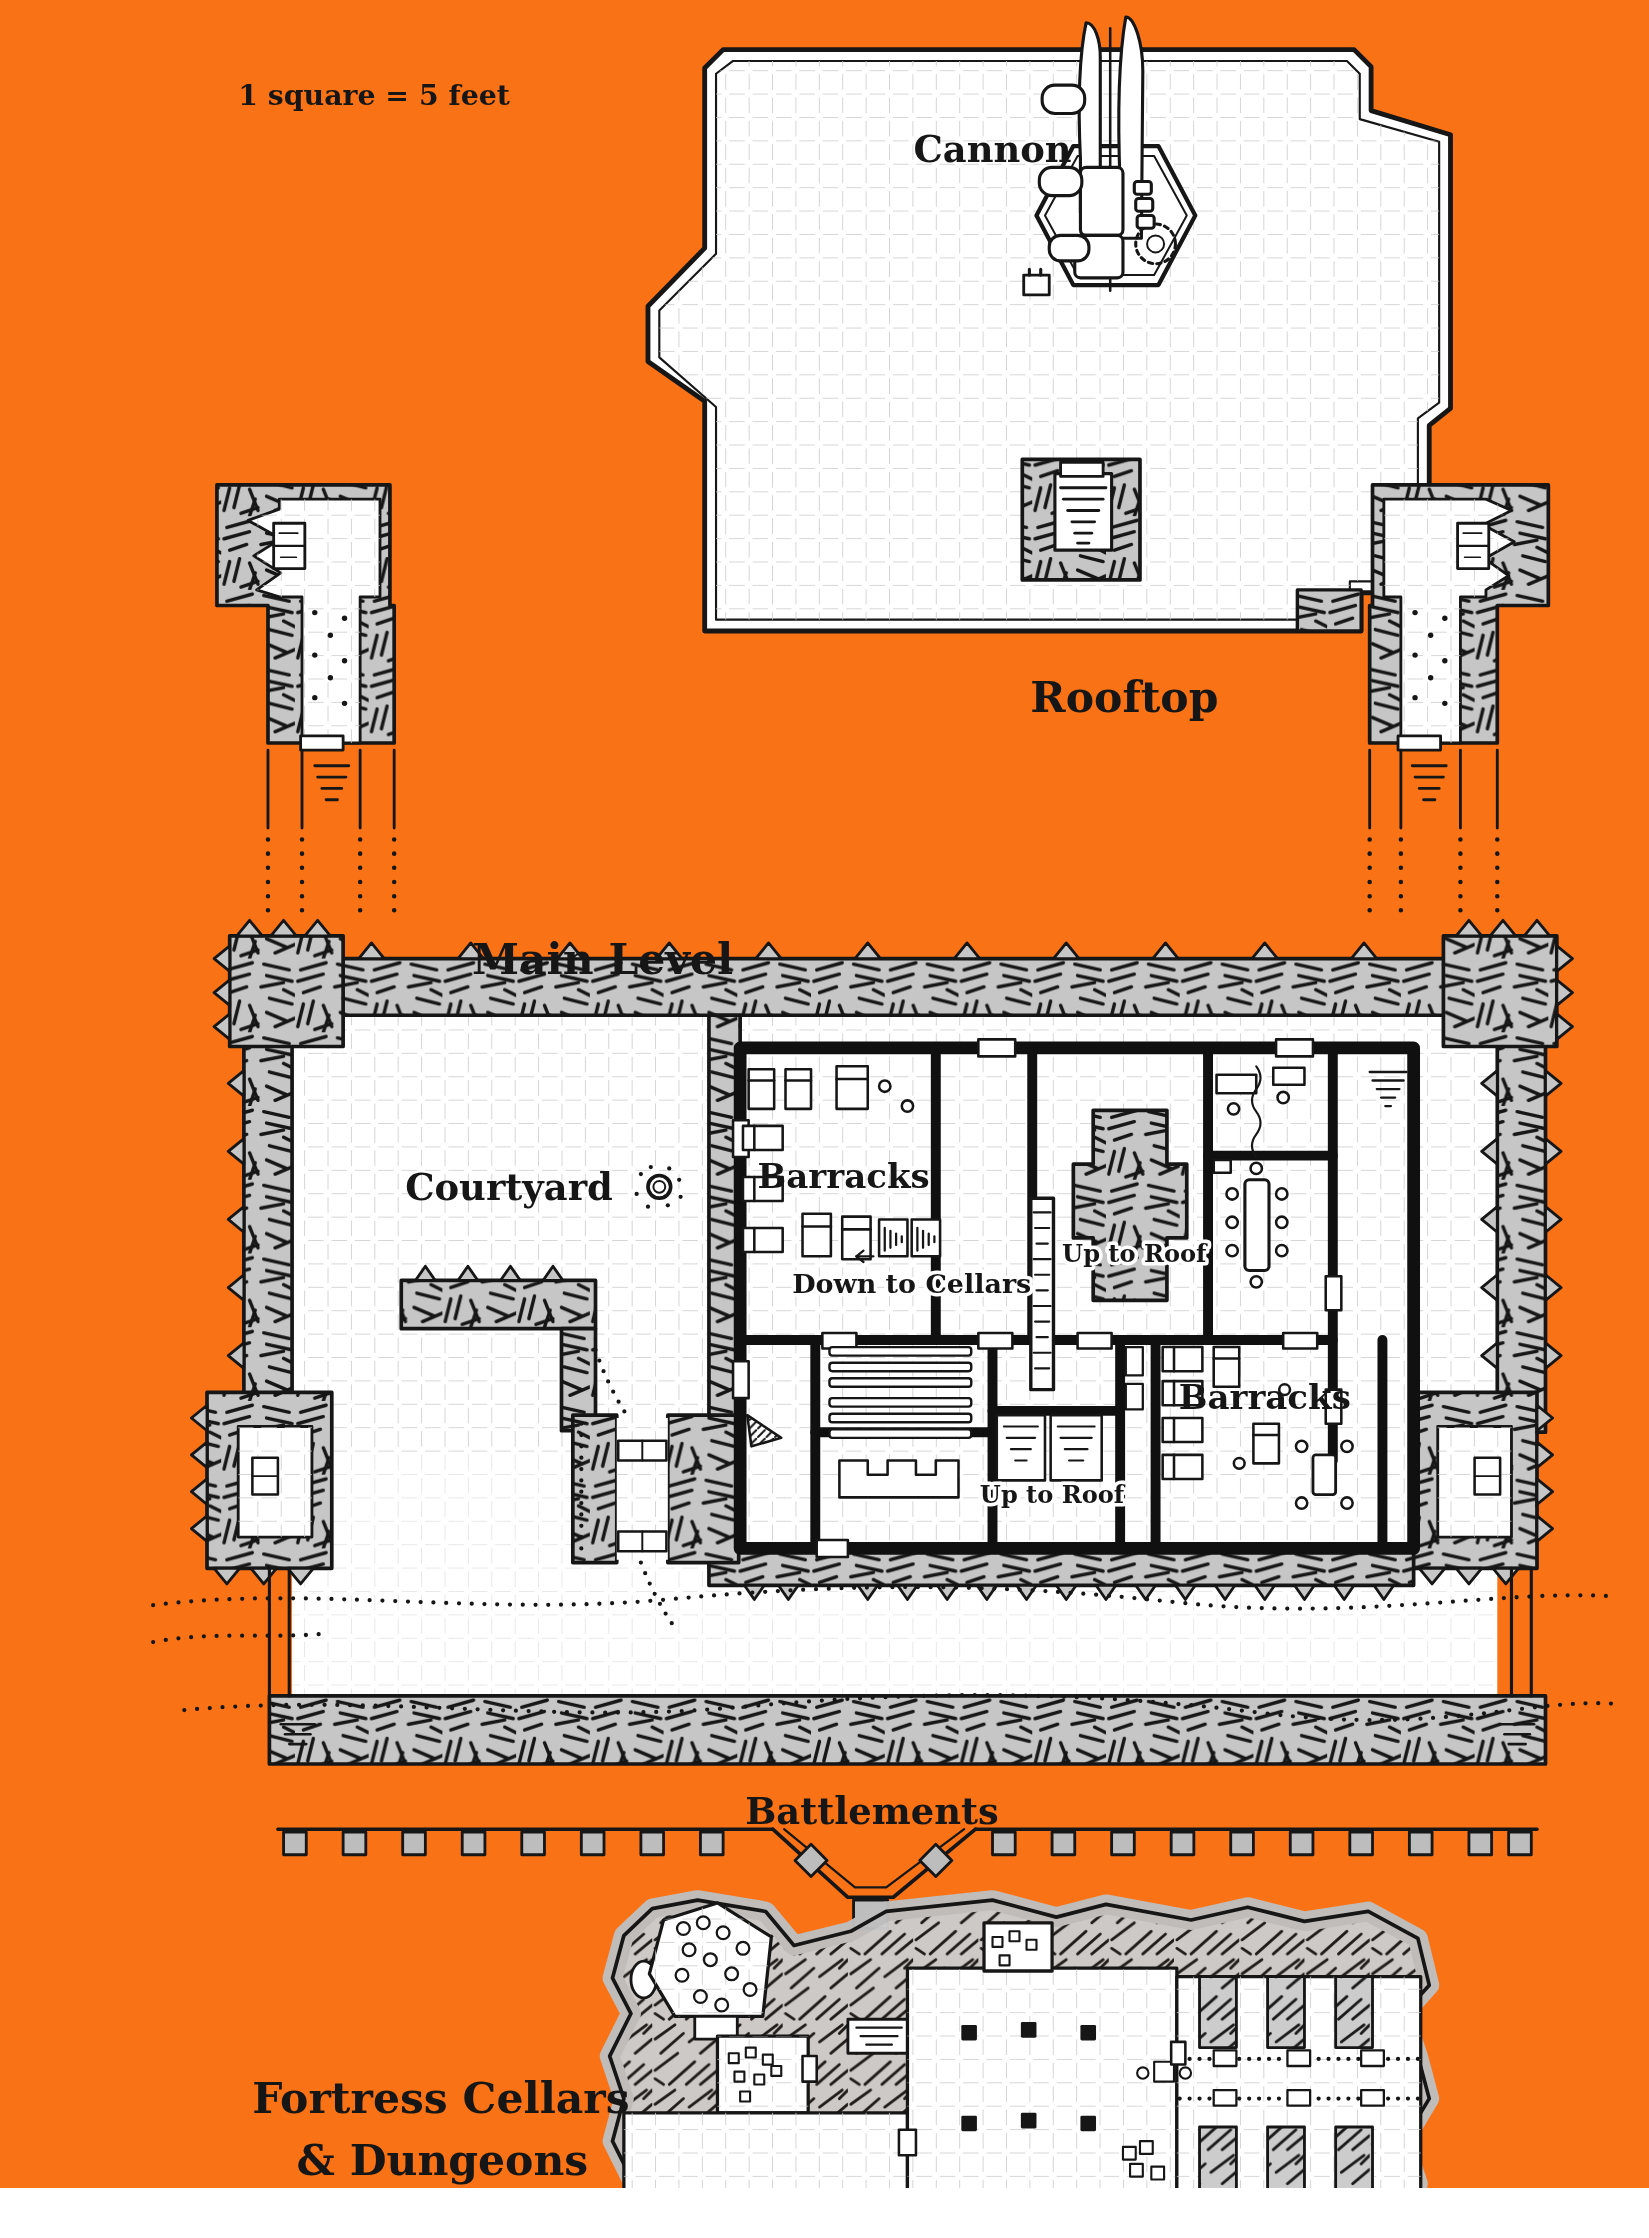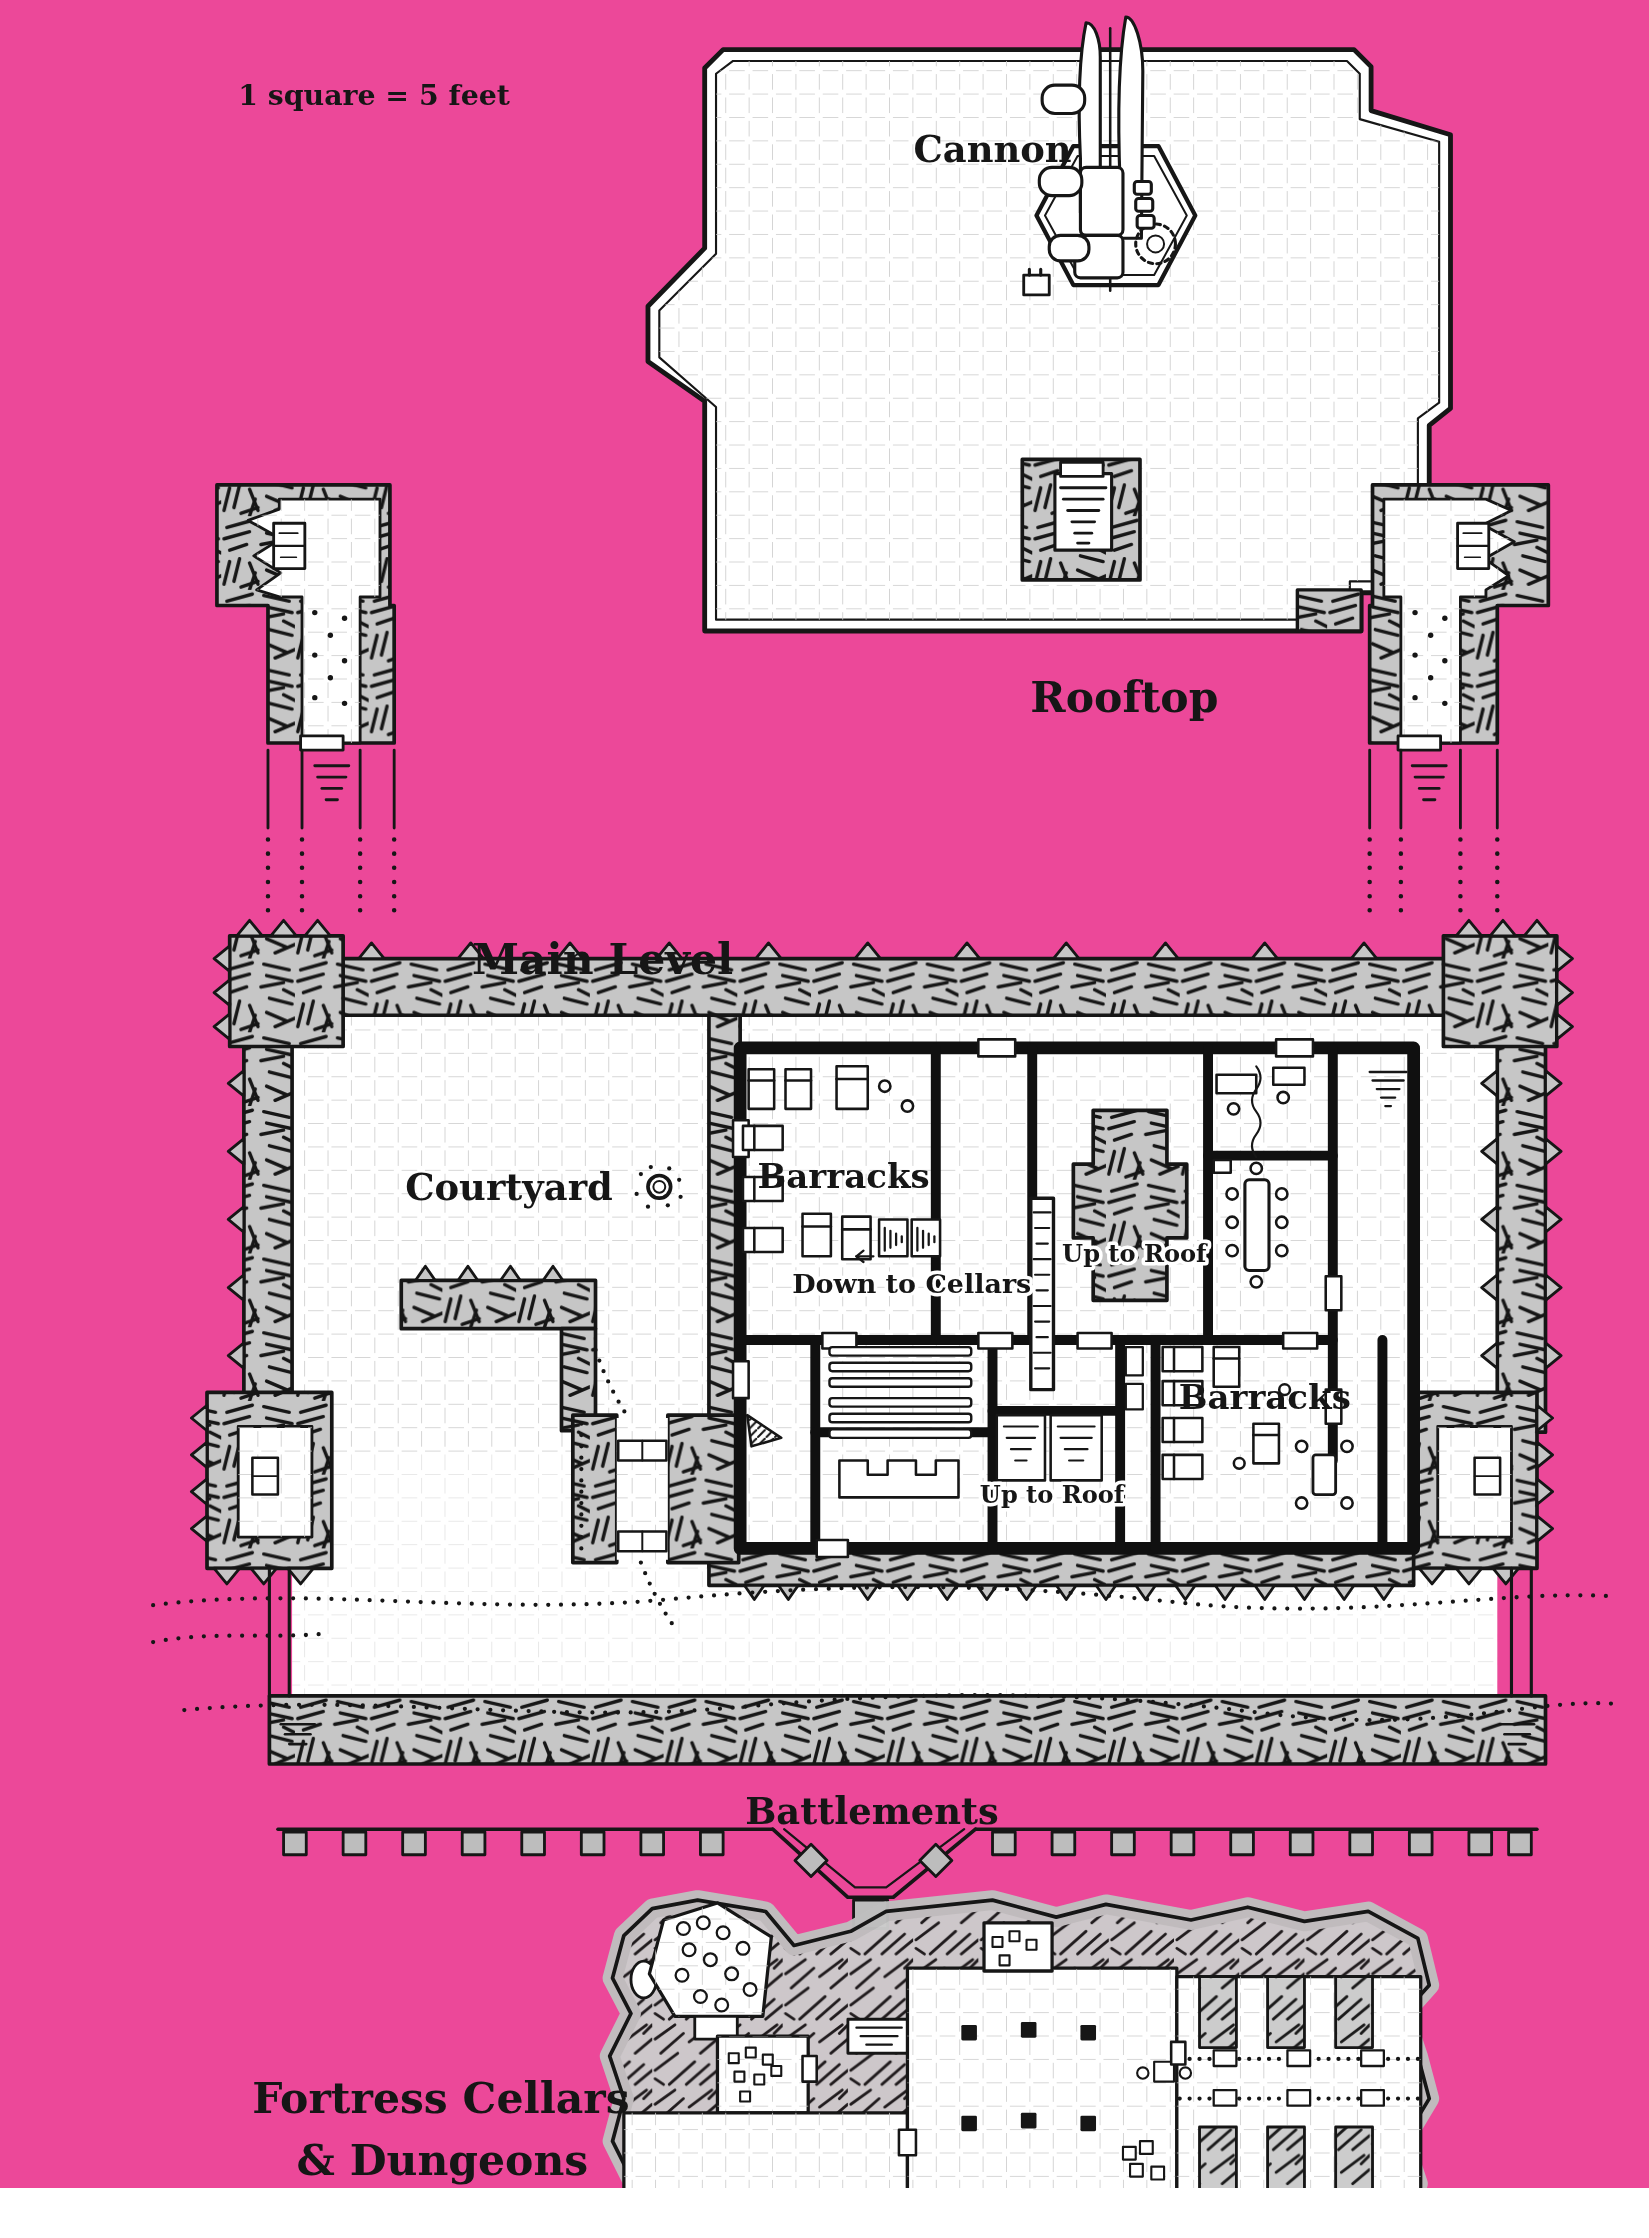--- a/index.html
+++ b/index.html
@@ -1,16 +1,16 @@
 <!DOCTYPE html>
 <html style="font-size:9px"><head>
 <meta charset="utf-8">
 <style>
   html,body{margin:0;padding:0;background:#ffffff;}
-  #page{width:1649px;height:2188px;position:relative;background:#ec4899;overflow:hidden;}
+  #page{width:1649px;height:2188px;position:relative;background:#f97316;overflow:hidden;}
   svg{display:block;}
   text{font-family:"DejaVu Serif","Liberation Serif",serif;font-weight:bold;fill:#161616;}
   .halo{paint-order:stroke;stroke:#ffffff;stroke-width:5px;stroke-linejoin:round;}
   path,rect,polygon,circle,ellipse,line,polyline{vector-effect:none;}
 </style>
 </head>
 <body>
 
 <div id="page">
 <svg width="1649" height="2239" viewBox="0 0 1163 1579" preserveAspectRatio="none">

